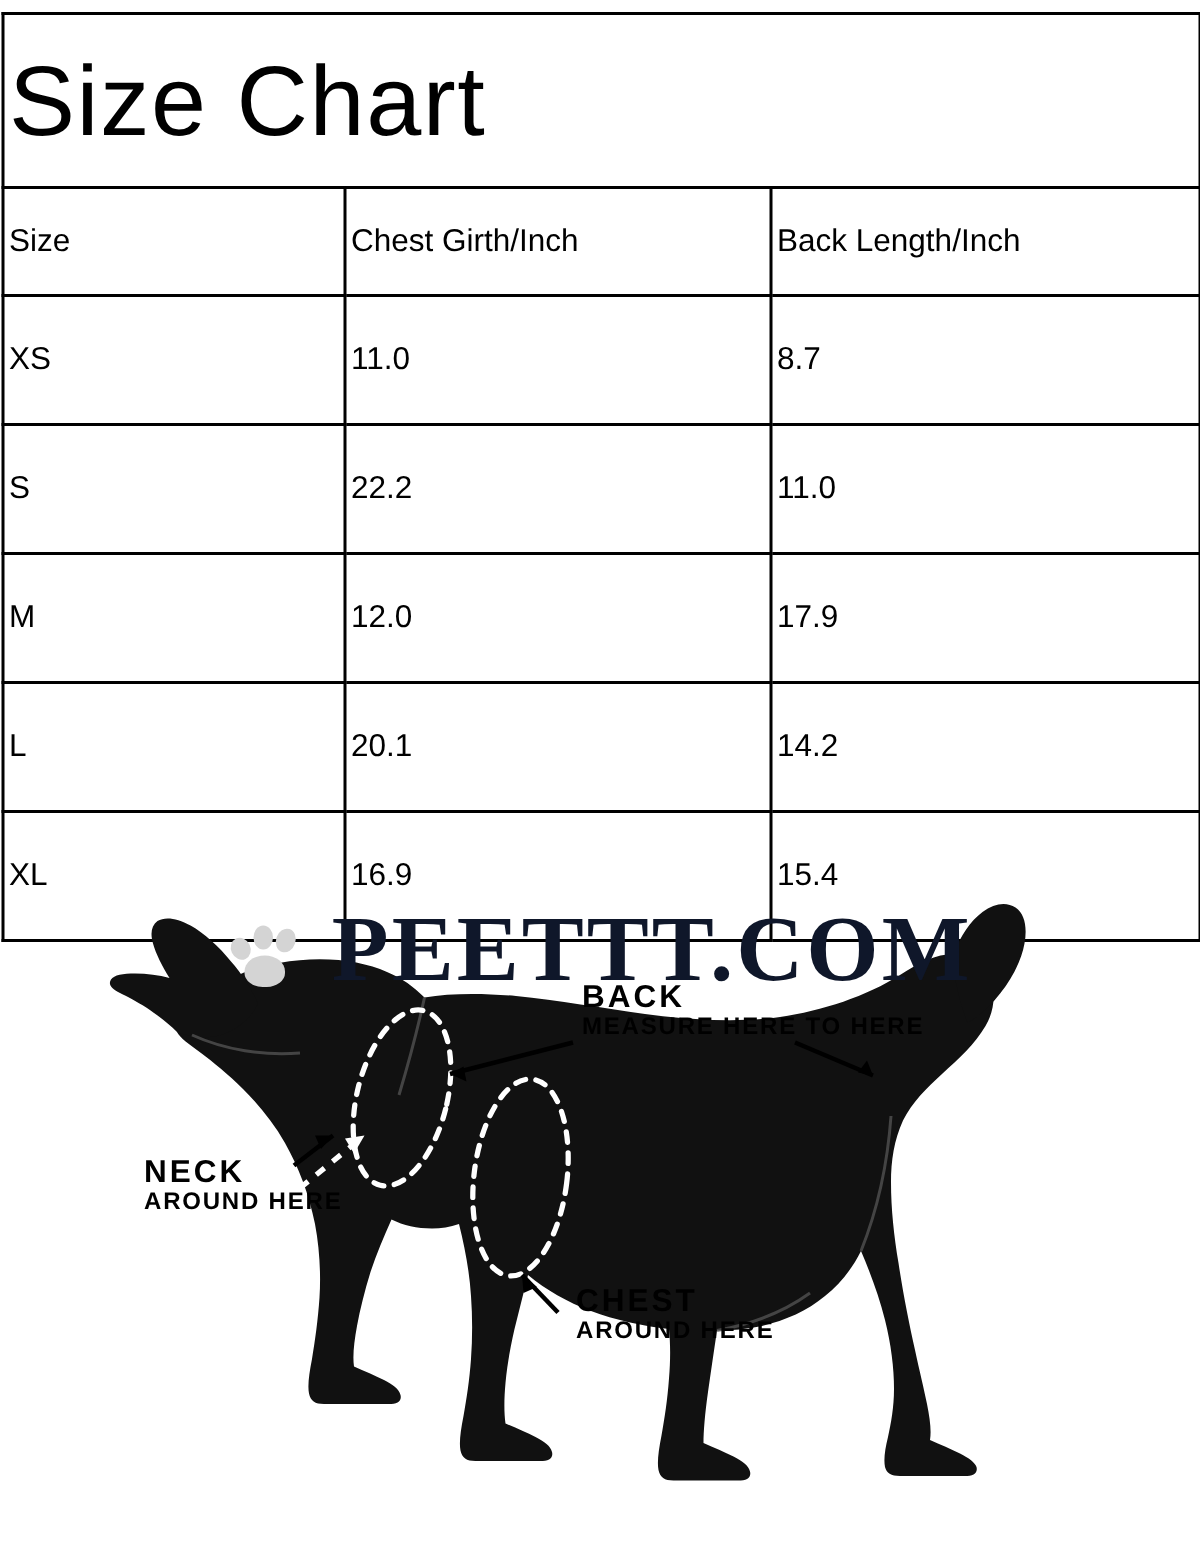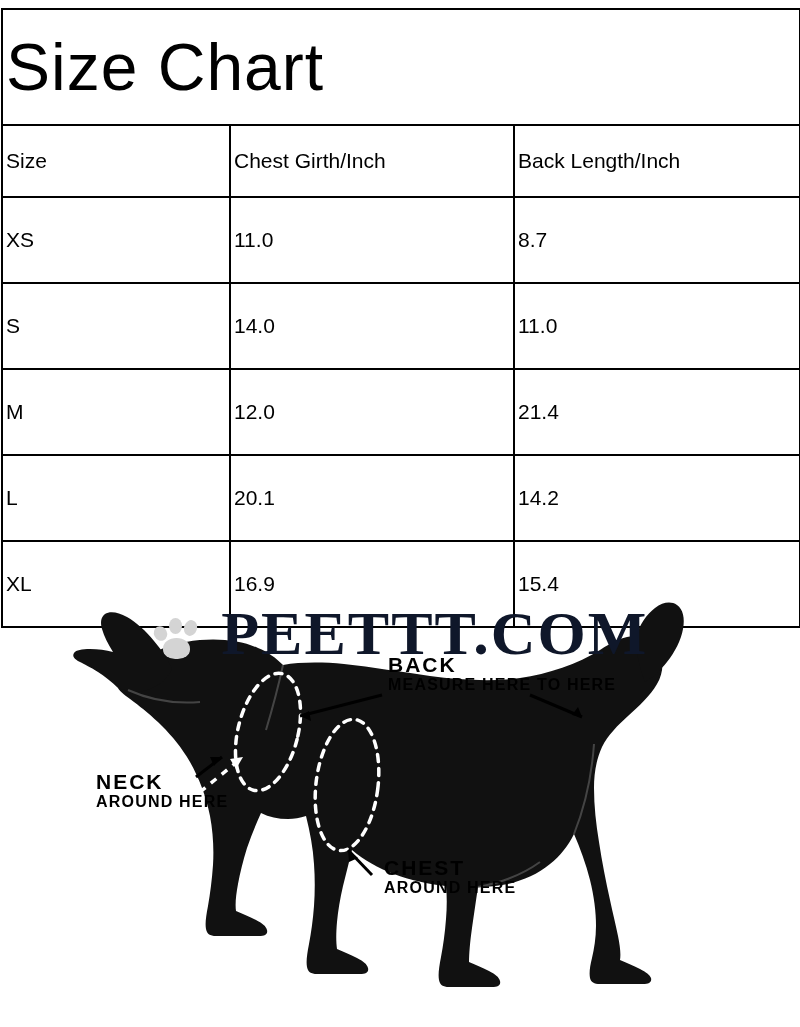--- a/index.html
+++ b/index.html
@@ -152,27 +152,27 @@
           <td class="head-cell">Chest Girth/Inch</td>
           <td class="head-cell">Back Length/Inch</td>
         </tr>
         <tr>
           <td class="body-cell">XS</td>
           <td class="body-cell">11.0</td>
           <td class="body-cell">8.7</td>
         </tr>
         <tr>
           <td class="body-cell">S</td>
-          <td class="body-cell">14.0</td>
+          <td class="body-cell">22.2</td>
           <td class="body-cell">11.0</td>
         </tr>
         <tr>
           <td class="body-cell">M</td>
           <td class="body-cell">12.0</td>
-          <td class="body-cell">21.4</td>
+          <td class="body-cell">17.9</td>
         </tr>
         <tr>
           <td class="body-cell">L</td>
           <td class="body-cell">20.1</td>
           <td class="body-cell">14.2</td>
         </tr>
         <tr>
           <td class="body-cell">XL</td>
           <td class="body-cell">16.9</td>
           <td class="body-cell">15.4</td>

